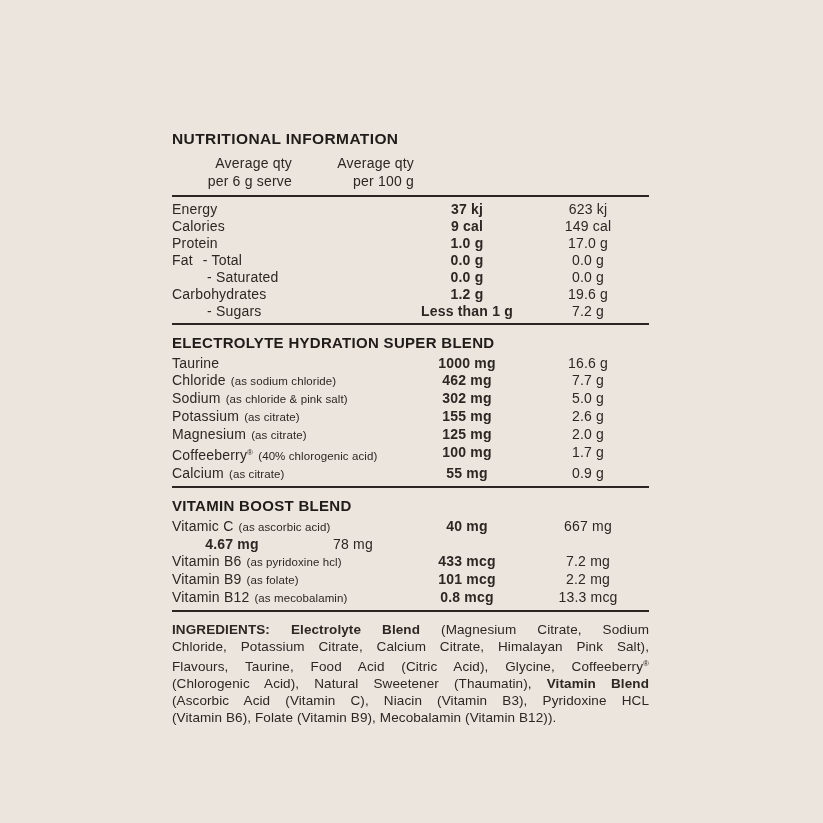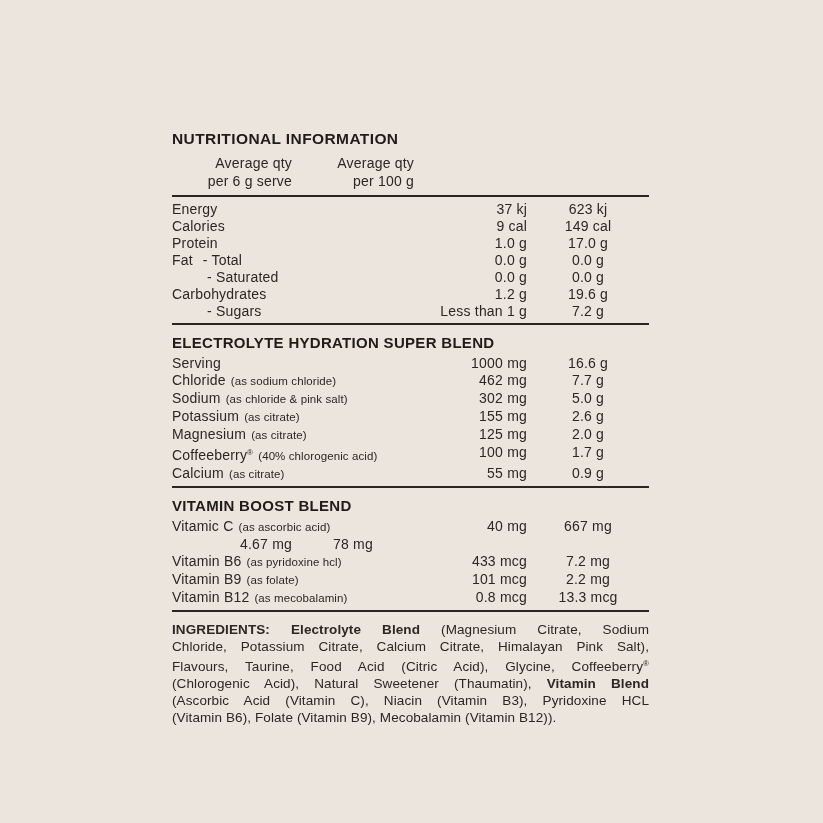--- a/index.html
+++ b/index.html
@@ -40,21 +40,21 @@
   .sec-heading {
     font-weight: bold;
     font-size: 15px;
     letter-spacing: 0.3px;
     color: var(--heading, #201c19);
     margin: 5px 0 4px 0;
     white-space: nowrap;
   }
   .row { display: flex; font-size: 14px; line-height: 17px; letter-spacing: 0.2px; }
   .c-name { flex: 1; white-space: nowrap; }
-  .c-v1 { width: 120px; text-align: right; white-space: nowrap; }
+  .c-v1 { width: 120px; text-align: center; white-space: nowrap; font-weight: bold; }
   .c-v2 { width: 122px; text-align: center; white-space: nowrap; }
   .note { font-size: 11.5px; margin-left: 5px; letter-spacing: 0.1px; }
   .sub-after { margin-left: 10px; }
   .sub-indent { margin-left: 35px; }
   .r { font-size: 8px; vertical-align: 5px; }
   .ingredients {
     margin-top: 9px;
     font-size: 13.5px;
     line-height: 17px;
     letter-spacing: 0.1px;
@@ -117,21 +117,21 @@
         <div class="row">
           <div class="c-name"><span class="sub-indent">- Sugars</span></div>
           <div class="c-v1">Less than 1 g</div>
           <div class="c-v2">7.2 g</div>
         </div>
         <div class="rule"></div>
       </div>
       <div class="section">
         <div class="sec-heading">ELECTROLYTE HYDRATION SUPER BLEND</div>
         <div class="row">
-          <div class="c-name"><span class="nm">Serving</span></div>
+          <div class="c-name"><span class="nm">Taurine</span></div>
           <div class="c-v1">1000 mg</div>
           <div class="c-v2">16.6 g</div>
         </div>
         <div class="row">
           <div class="c-name"><span class="nm">Chloride</span><span class="note">(as sodium chloride)</span></div>
           <div class="c-v1">462 mg</div>
           <div class="c-v2">7.7 g</div>
         </div>
         <div class="row">
           <div class="c-name"><span class="nm">Sodium</span><span class="note">(as chloride &amp; pink salt)</span></div>

